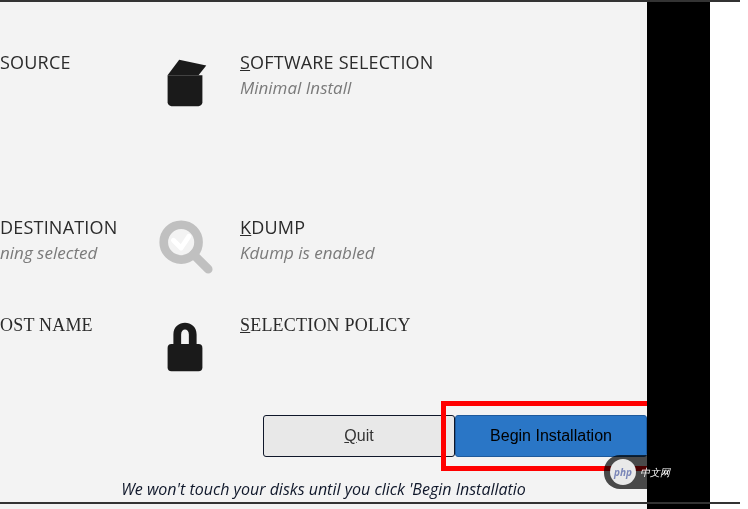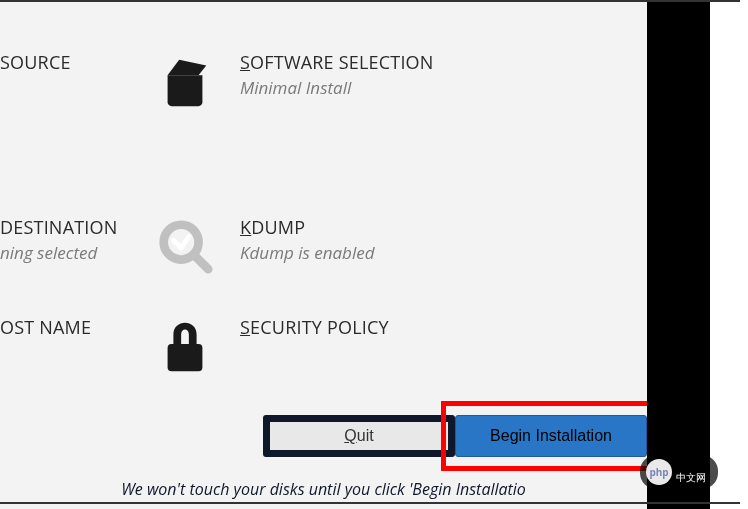--- a/index.html
+++ b/index.html
@@ -101,21 +101,21 @@
       padding: 0 38px;
       font-size: 16px;
       border-radius: 3px;
       cursor: pointer;
       display: inline-flex;
       align-items: center;
       justify-content: center;
     }
     .btn-quit {
       background: #e8e8e8;
-      border: 7px solid #0f172a;
+      border: 1px solid #0f172a;
       color: #333;
       width: 192px;
     }
     .btn-quit span { text-decoration: none; }
     .btn-quit .u { text-decoration: underline; }
     .btn-begin {
       background: #2a76c6;
       border: 1px solid #1e5a9c;
       color: #000000;
       width: 192px;
@@ -137,28 +137,29 @@
       width: 647px;
       text-align: center;
       font-style: italic;
       color: #0f172a;
       font-size: 16px;
       white-space: nowrap;
     }
     .watermark {
       position: absolute;
       top: 455px;
-      left: 640px;
+      left: 604px;
       background: rgba(0,0,0,0.7);
       border-radius: 16px;
       padding: 4px 12px 4px 6px;
       display: flex;
-      align-items: flex-end;
+      align-items: center;
       gap: 4px;
       z-index: 20;
+      font-style: italic;
     }
     .watermark-logo {
       width: 26px; height: 26px;
       border-radius: 50%;
       background: #e9e9e9;
       display: flex;
       align-items: center;
       justify-content: center;
       font-size: 10px;
       font-weight: bold;
@@ -211,36 +212,36 @@
               </g>
             </svg>
         </div>
       </div>
       <div class="col-right">
         <div class="heading underline-first">KDUMP</div>
         <div class="subtext">Kdump is enabled</div>
       </div>
     </div>
 
-    <div class="row" style="top:315px;">
+    <div class="row" style="top:315px;font-family:Liberation Serif, serif;">
       <div class="col-left">
         <div class="heading">OST NAME</div>
       </div>
       <div class="col-icon">
         <div class="icon">
           <svg viewBox="0 0 60 60">
               <g class="icon-black">
                 <rect x="12" y="28" width="36" height="28" rx="4"></rect>
                 <path d="M18 28 L18 18 C18 10 24 6 30 6 C36 6 42 10 42 18 L42 28 L34 28 L34 18 C34 15 32 13 30 13 C28 13 26 15 26 18 L26 28 Z"></path>
               </g>
             </svg>
         </div>
       </div>
       <div class="col-right">
-        <div class="heading underline-first">SECURITY POLICY</div>
+        <div class="heading underline-first">SELECTION POLICY</div>
       </div>
     </div>
 
     <div class="button-bar">
       <button class="btn btn-quit">
         <span><span class="u">Q</span><span>uit</span></span>
       </button>
       <button class="btn btn-begin">Begin Installation</button>
     </div>
 

